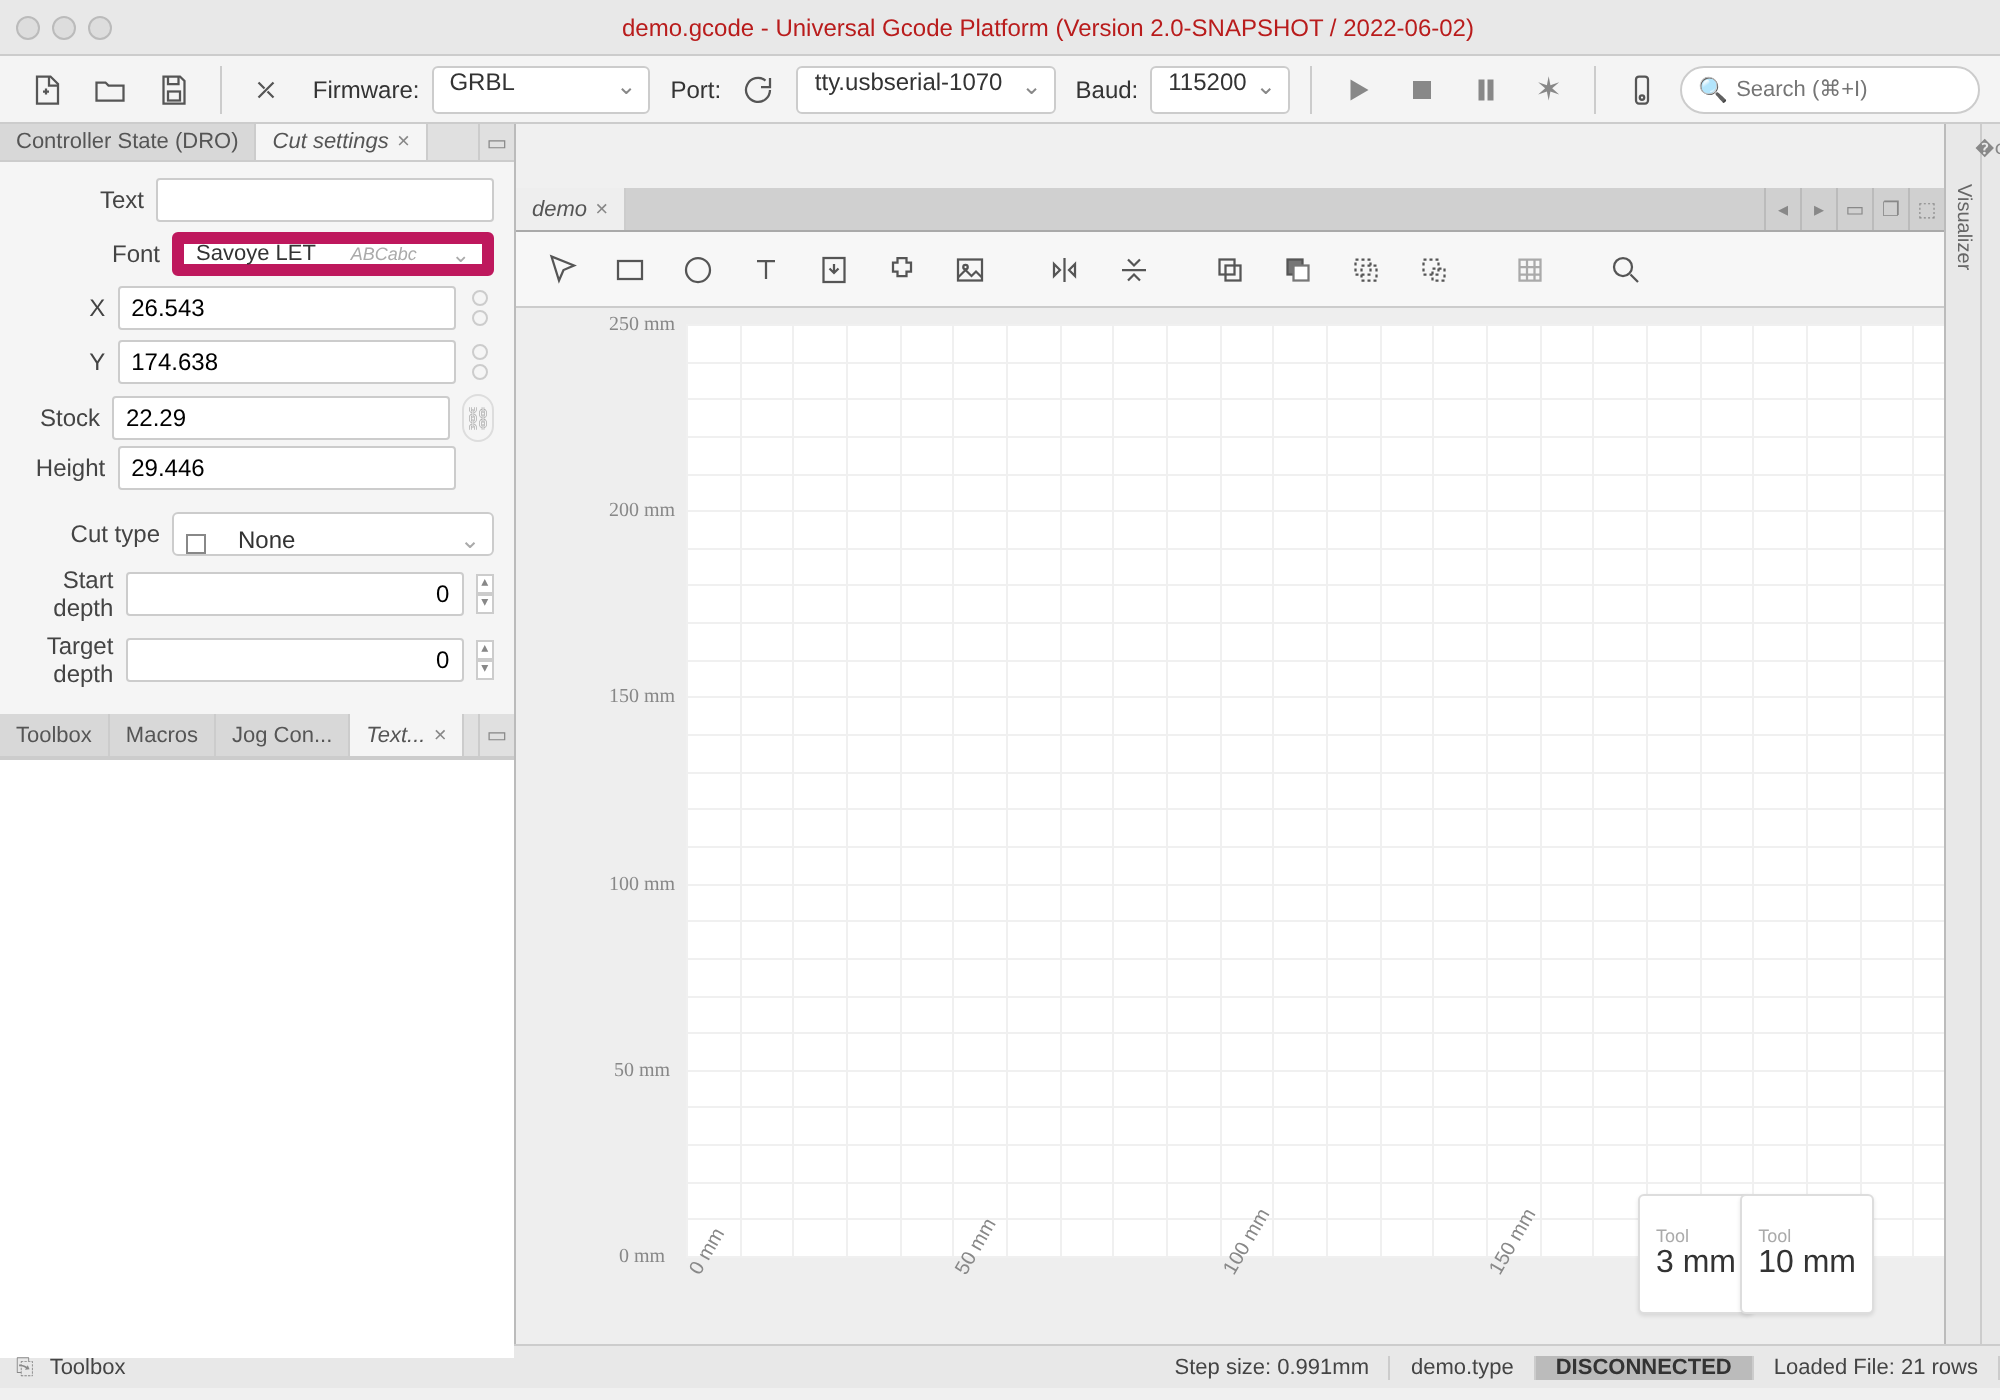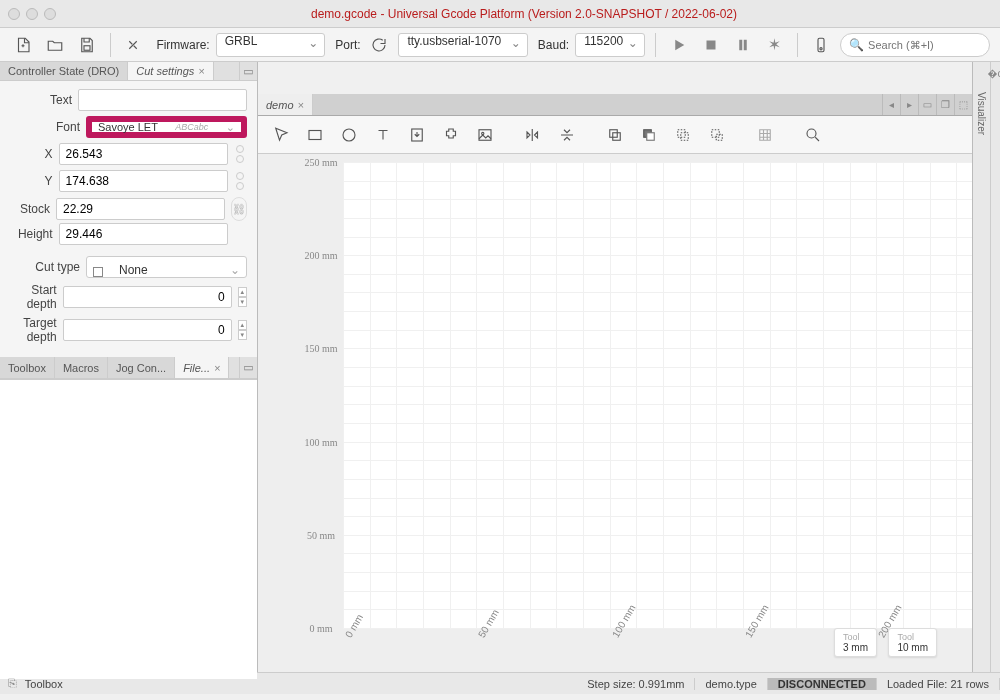--- a/index.html
+++ b/index.html
@@ -50,23 +50,23 @@
 .main-tabs .wbtn { width: 18px; border-left: 1px solid #bbb; display: flex; align-items: center; justify-content: center; color: #888; font-size: 10px; }
 .design-tb { height: 38px; background: #f7f7f7; border-bottom: 1px solid #ccc; display: flex; align-items: center; padding: 0 8px; gap: 4px; }
 .design-tb .tb-btn { width: 30px; height: 30px; }
 .design-tb .grp-sep { width: 10px; }
 .canvas-wrap { flex: 1; position: relative; background: #eee; overflow: hidden; }
 .canvas { position: absolute; left: 85px; top: 8px; width: 800px; height: 466px; background: #fff; }
 .grid-line-v { position: absolute; top: 0; bottom: 0; width: 1px; background: #f0f0f0; }
 .grid-line-h { position: absolute; left: 0; right: 0; height: 1px; background: #f0f0f0; }
 .axis-lbl-y { position: absolute; left: 45px; font-size: 10px; color: #888; text-align: center; width: 36px; font-family: Liberation Serif, serif; }
 .axis-lbl-x { position: absolute; top: 480px; font-size: 10px; color: #888; transform: rotate(-60deg); transform-origin: left top; }
-.info-box { position: absolute; background: #fff; border: 1px solid #ddd; border-radius: 3px; padding: 3px 8px; box-shadow: 0 1px 2px rgba(0,0,0,0.1); }
+.info-box { position: absolute; background: #fff; border: 1px solid #ddd; border-radius: 3px; padding: 15px 8px; box-shadow: 0 1px 2px rgba(0,0,0,0.1); }
 .info-box .t { font-size: 9px; color: #aaa; }
-.info-box .v { font-size: 10px; color: #333; }
+.info-box .v { font-size: 16px; color: #333; }
 .vis-panel { width: 18px; background: #e8e8e8; border-left: 1px solid #bbb; display: flex; align-items: flex-start; justify-content: center; padding-top: 30px; }
 .vis-panel span { writing-mode: vertical-rl; font-size: 10px; color: #666; }
 .statusbar { height: 22px; background: #e8e8e8; border-top: 1px solid #ccc; display: flex; align-items: center; font-size: 11px; color: #444; }
 .statusbar .sb-item { padding: 0 10px; border-right: 1px solid #ccc; height: 100%; display: flex; align-items: center; }
 .statusbar .disc { background: #bbb; font-weight: bold; color: #333; }
 .statusbar .left-sb { display: flex; align-items: center; gap: 8px; padding-left: 8px; }
 .statusbar .center { margin-left: auto; display: flex; }
 </style>
 </head>
 <body>
@@ -238,21 +238,21 @@
         <div class="tab">
             <span>Toolbox</span>
           </div>
         <div class="tab">
             <span>Macros</span>
           </div>
         <div class="tab">
             <span>Jog Con...</span>
           </div>
         <div class="tab active">
-            <span>File...</span>
+            <span>Text...</span>
             <span class="x">×</span>
           </div>
         <div class="spacer"></div>
         <div class="minibtn">▭</div>
       </div>
       <div class="lower" style="height:300px"></div>
     </div>
   </div>
 
   <div class="main">

